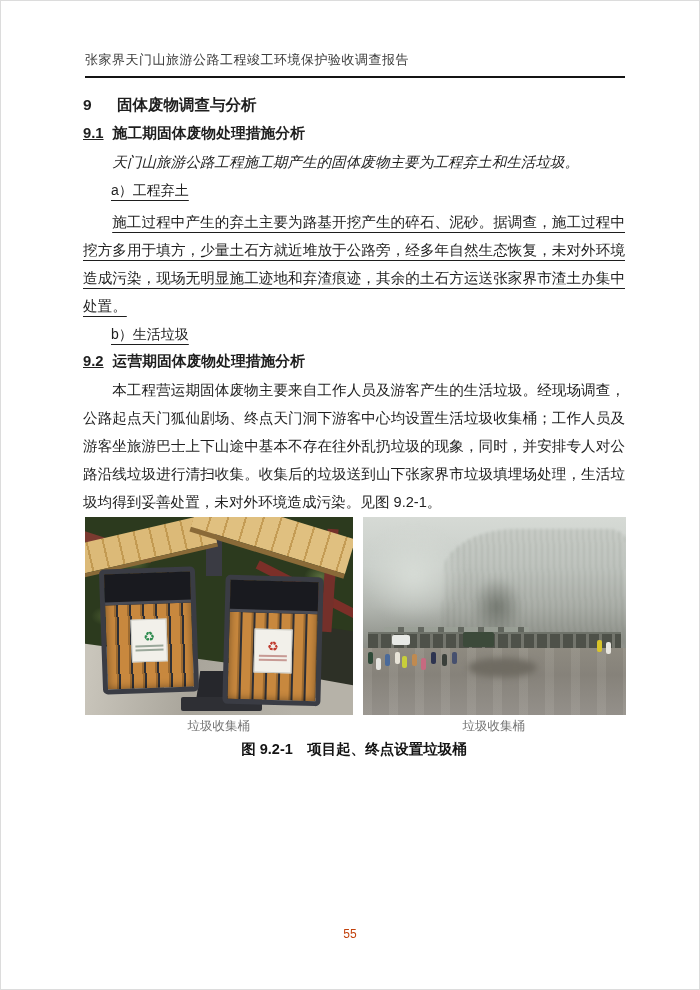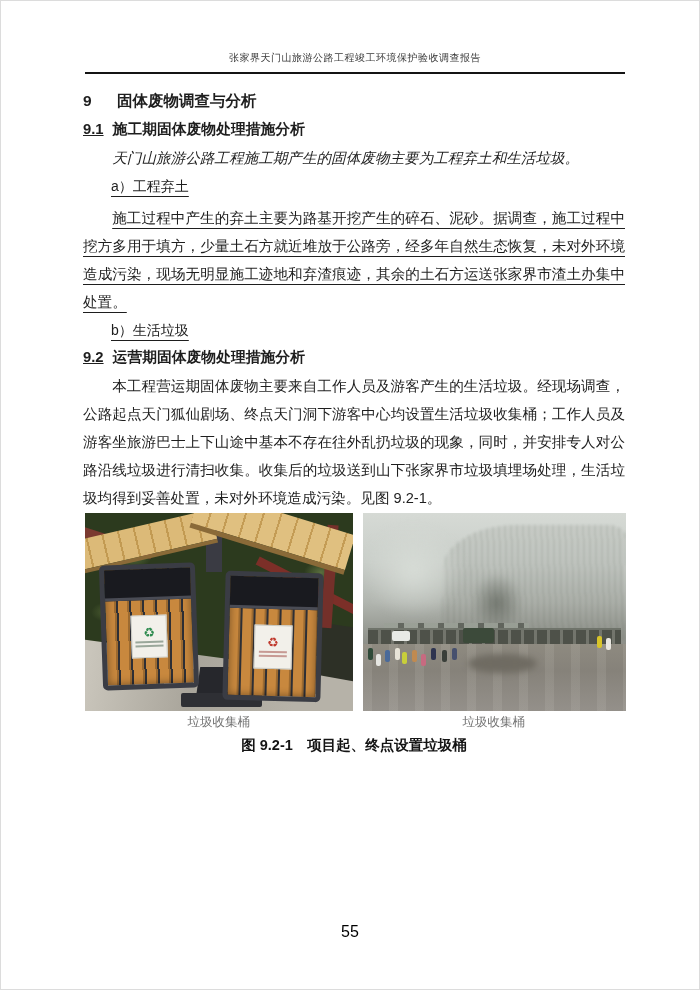--- a/index.html
+++ b/index.html
@@ -10,22 +10,22 @@
     background:#ffffff;
     border:1px solid #dcdcdc;
     box-sizing:border-box;
     font-family:"Liberation Sans","DejaVu Sans",sans-serif;
     color:#1e1e1e;
     overflow:hidden;
   }
   .header{
     margin:50px 76px 0 84px;
     width:540px;
-    text-align:center;
-    font-size:10px;
+    text-align:left;
+    font-size:13px;
     letter-spacing:.5px;
     color:#3a3a3a;
     padding-bottom:7px;
     border-bottom:2px solid #141414;
   }
   .content{
     margin-left:82px;
     width:542px;
   }
   .h1{
@@ -132,21 +132,21 @@
 
   .caption-row{display:flex;gap:10px;margin-left:2px;line-height:22px;}
   .caption{font-size:12.5px;text-align:center;color:#737373;}
   .caption.cl{width:268px;}
   .caption.cr{width:263px;}
   .fig-title{
     text-align:center;font-size:14.5px;font-weight:bold;line-height:24px;color:#141414;
   }
   .page-number{
     position:absolute;left:0;bottom:48px;width:100%;
-    text-align:center;font-size:16px;color:#000000;
+    text-align:center;font-size:12px;color:#c2410c;
   }
 </style>
 </head>
 <body>
 
 <div class="page">
 
   <div class="header">
     <span>张家界天门山旅游公路工程竣工环境保护验收调查报告</span>
   </div>

